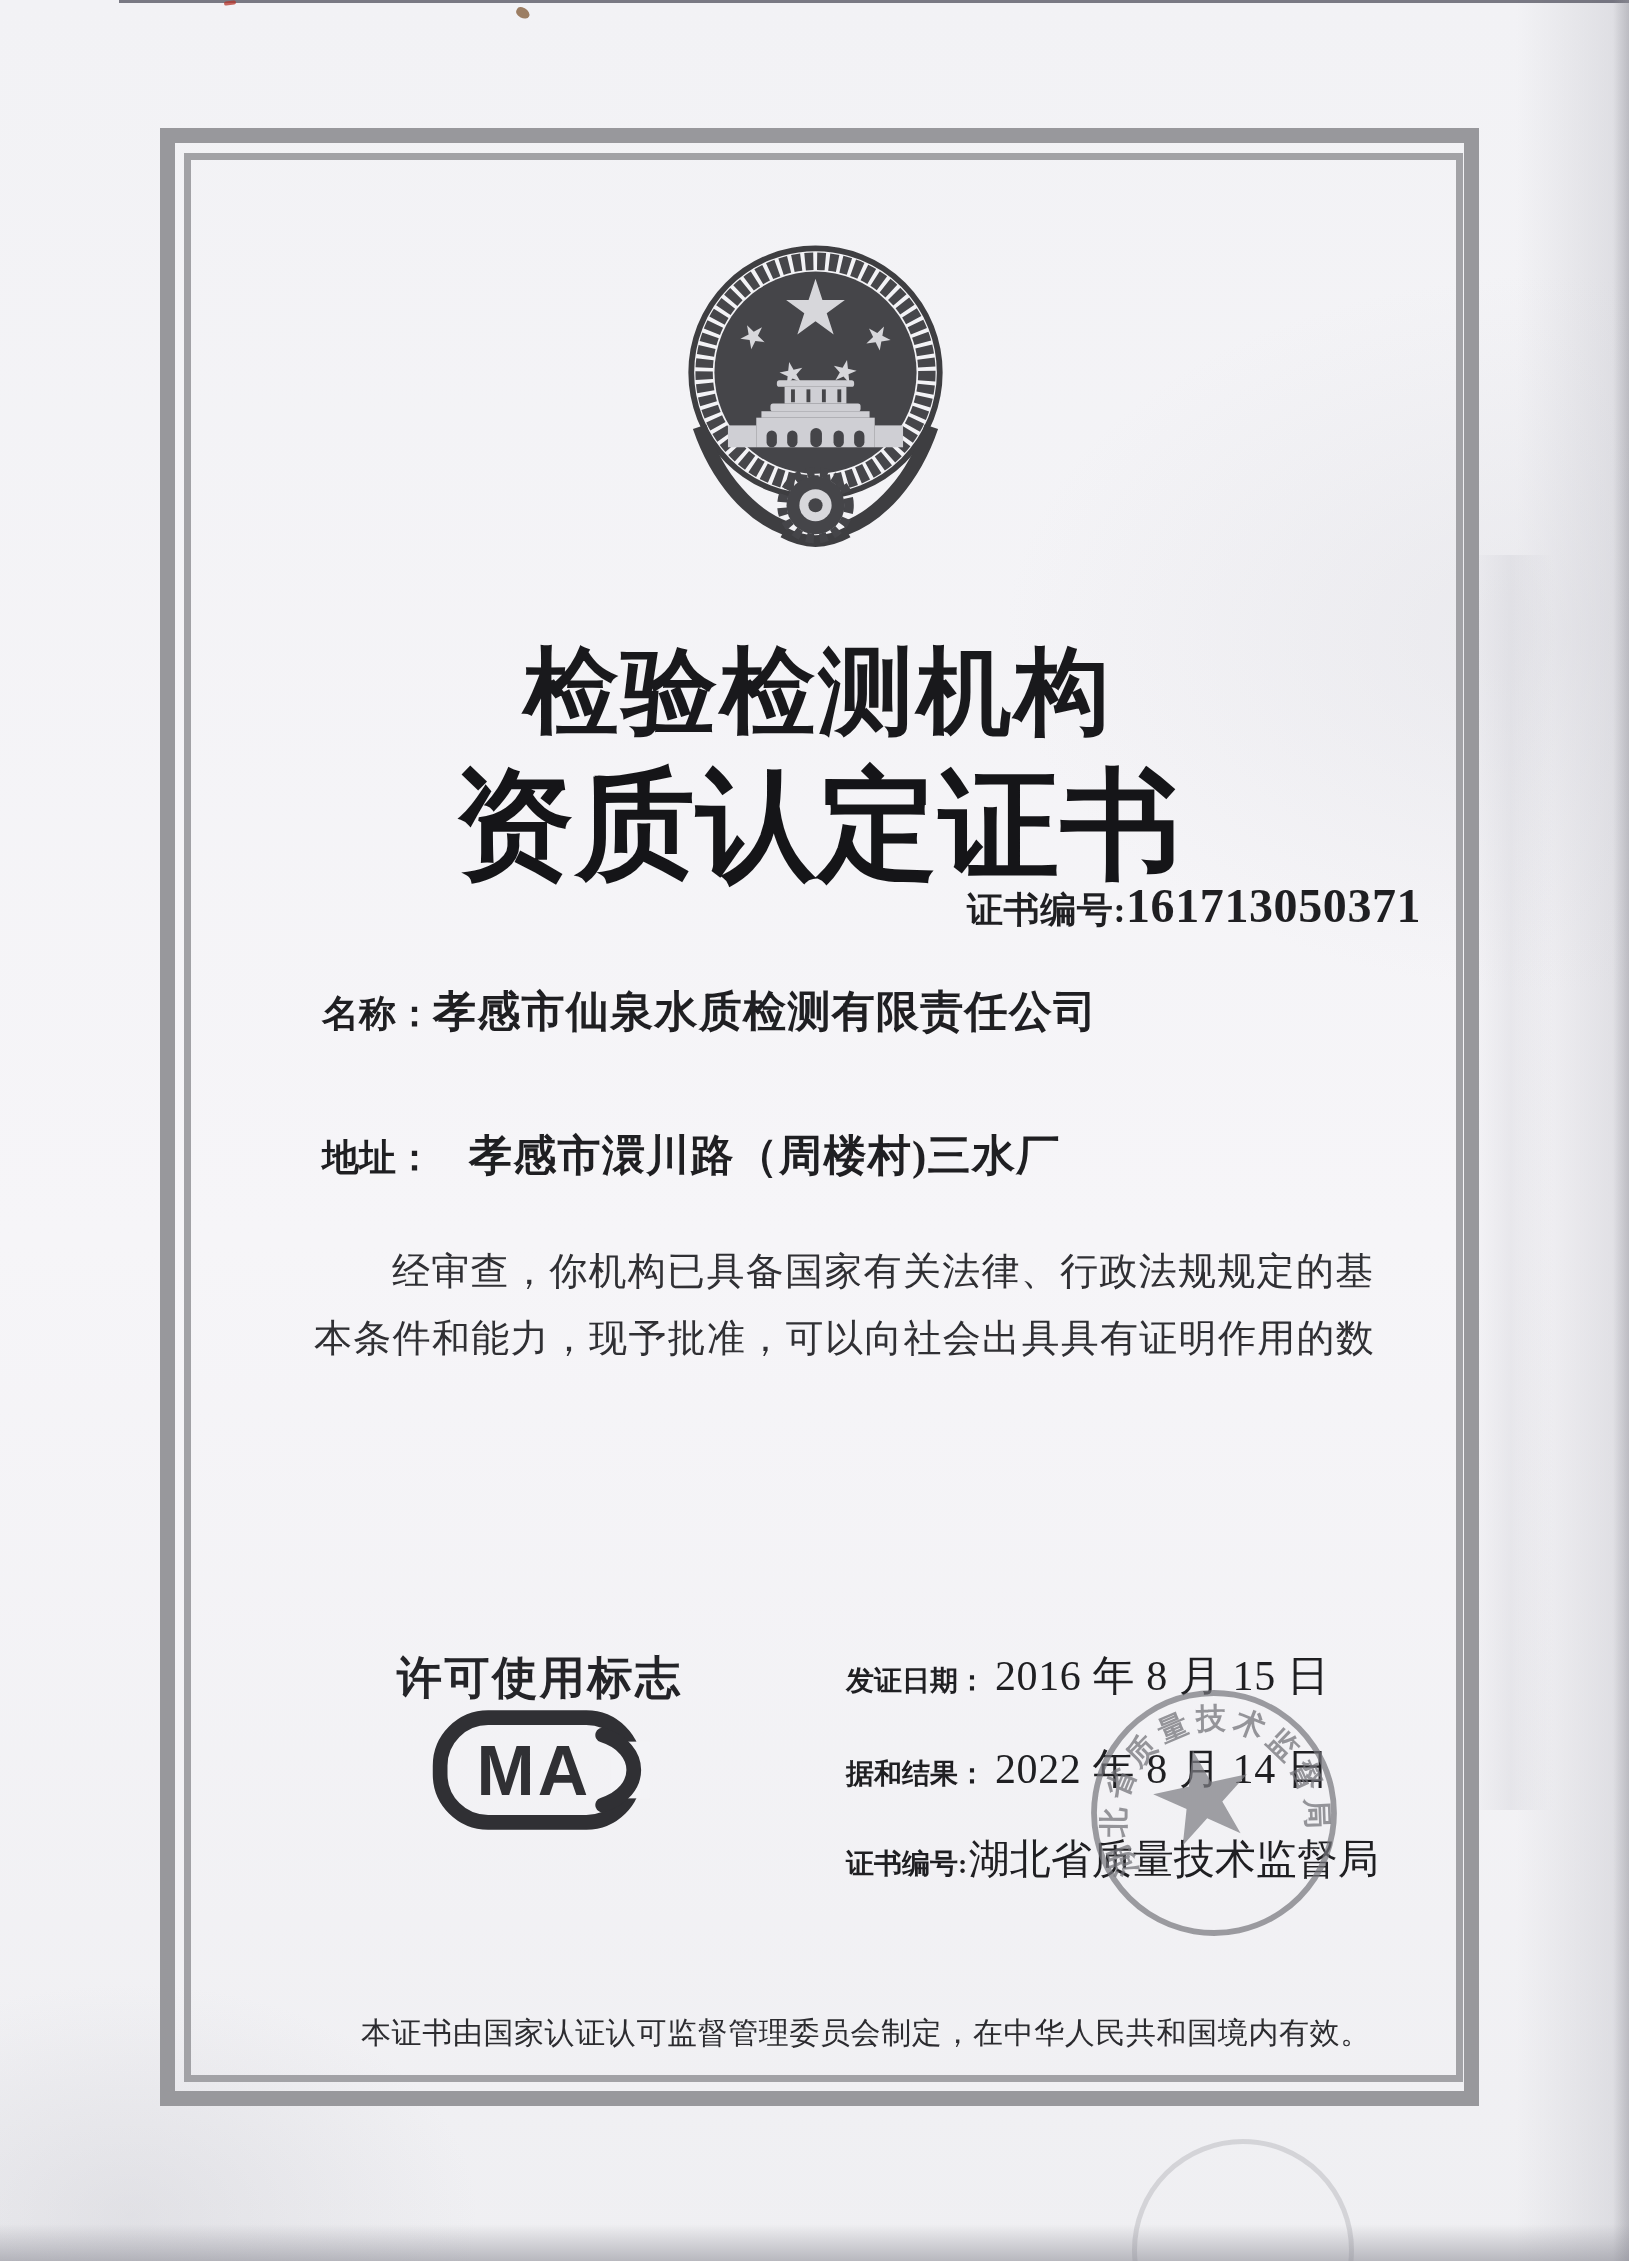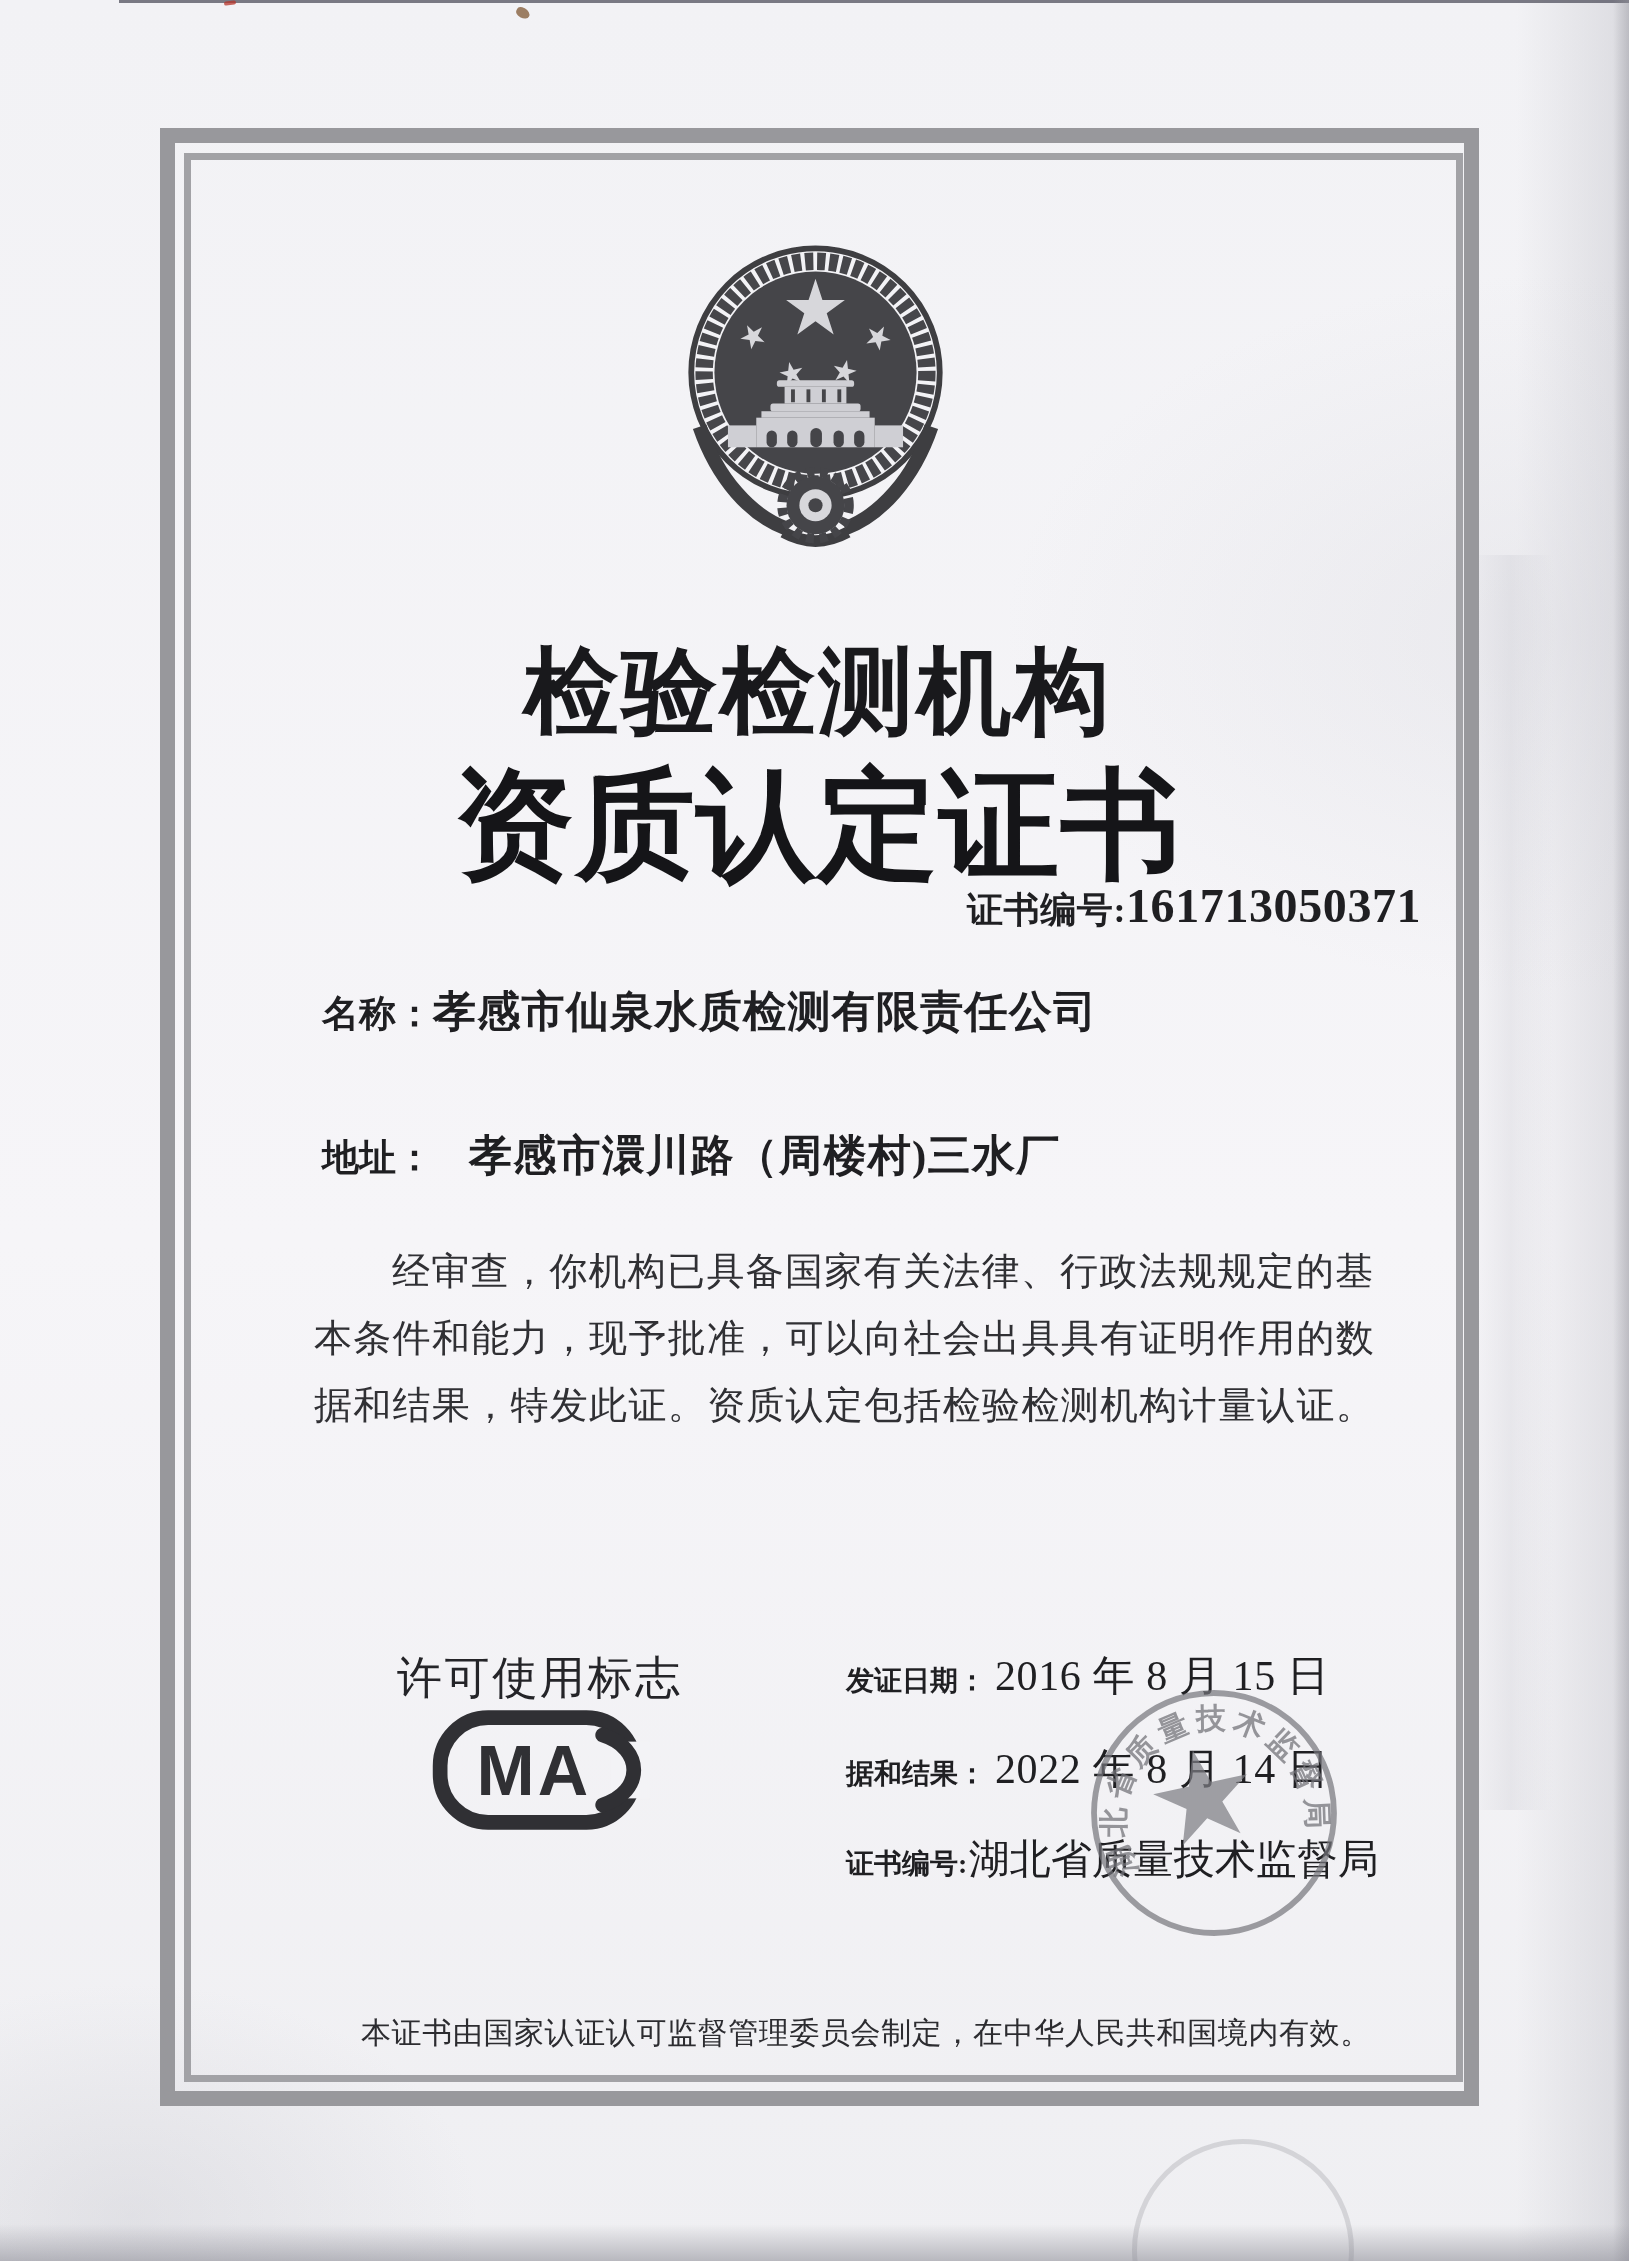--- a/index.html
+++ b/index.html
@@ -30,21 +30,21 @@
   .certno-label{font-size:36px;font-weight:600;letter-spacing:0.6px;}
   .certno-value{font-size:48px;font-weight:bold;letter-spacing:0.6px;}
   .field-row{display:flex;align-items:baseline;}
   .name-row{left:322px;top:983px;}
   .addr-row{left:322px;top:1127px;gap:36px;}
   .field-label{font-size:37px;font-weight:600;}
   .field-value{font-size:43px;font-weight:bold;letter-spacing:1.3px;}
   .body-line{font-size:38px;letter-spacing:1.3px;color:#303034;white-space:nowrap;}
   .bl0{left:392px;top:1246px;} .bl1{left:314px;top:1313px;}
   .bl2{left:314px;top:1380px;} .bl3{left:392px;top:1447px;}
-  .license-label{left:397px;top:1648px;font-size:45px;font-weight:normal;letter-spacing:2.6px;color:#242428;}
+  .license-label{left:397px;top:1648px;font-size:45px;font-weight:bold;letter-spacing:2.6px;color:#242428;}
   .drow{display:flex;align-items:baseline;}
   .drow1{left:846px;top:1648px;} .drow2{left:846px;top:1741px;} .drow3{left:846px;top:1832px;}
   .date-label{font-size:28px;font-weight:600;}
   .date-value{font-size:42px;margin-left:9px;letter-spacing:0.6px;}
   .issuer-value{font-size:41px;margin-left:1.3px;}
   .footer-note{left:361px;top:2013px;font-size:30px;letter-spacing:0.6px;color:#2c2c30;white-space:nowrap;}
   
   .stamp{left:1085px;top:1684px;transform:rotate(-12deg);opacity:.88;}
   .stamp text{font-family:"Liberation Serif","DejaVu Serif",serif;font-weight:bold;}
   .ghost-ring{left:1132px;top:2139px;width:222px;height:222px;border-radius:50%;border:5.8px solid rgba(140,140,148,.28);box-sizing:border-box;}
@@ -125,21 +125,20 @@
     <span class="field-value">孝感市仙泉水质检测有限责任公司</span>
   </div>
 
   <div class="abs field-row addr-row">
     <span class="field-label">地址：</span>
     <span class="field-value">孝感市澴川路（周楼村)三水厂</span>
   </div>
 
   <div class="abs body-line bl0">经审查，你机构已具备国家有关法律、行政法规规定的基</div>
   <div class="abs body-line bl1">本条件和能力，现予批准，可以向社会出具具有证明作用的数</div>
-  <div class="abs body-line bl2">据和结果，特发此证。资质认定包括检验检测机构计量认证。</div>
 
   <div class="abs license-label">许可使用标志</div>
 
   <svg class="abs cma" style="left:429px;top:1710px" width="223" height="120" viewBox="0 0 400 220">
     <rect x="16" y="14" width="356" height="192" rx="88" ry="88" fill="none" stroke="#303034" stroke-width="27"></rect>
     <rect x="330" y="58" width="70" height="104" fill="#f3f3f6"></rect>
     <path d="M 314 46 C 390 70, 390 150, 314 174" fill="none" stroke="#303034" stroke-width="27" stroke-linecap="round"></path>
     <text x="188" y="156" font-size="128" letter-spacing="6" text-anchor="middle" fill="#303034">MA</text>
   </svg>
 

